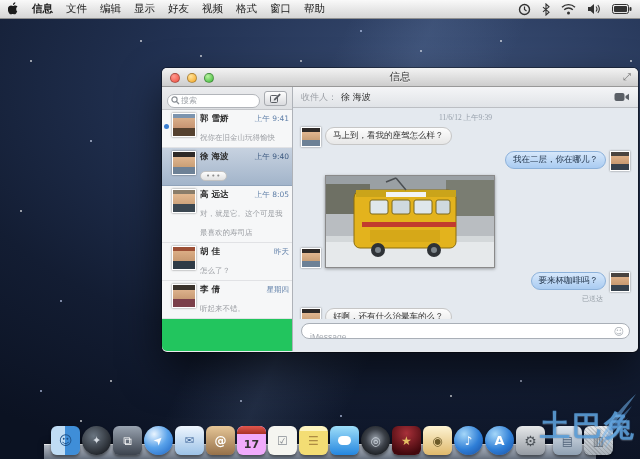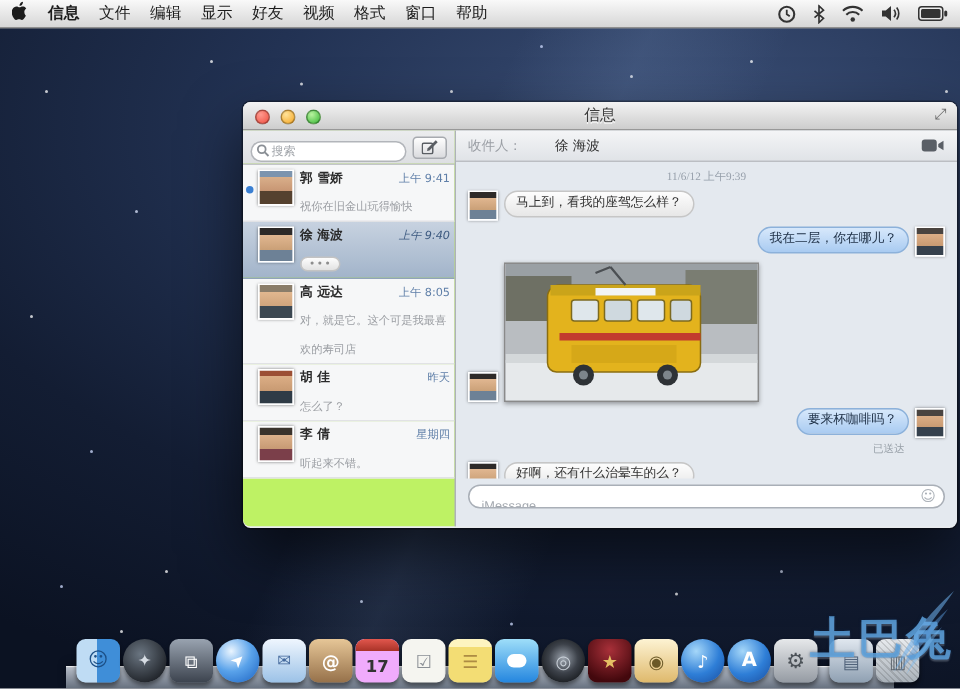--- a/index.html
+++ b/index.html
@@ -34,21 +34,21 @@
   .lights { position:absolute; left:8px; top:4.5px; display:flex; gap:7px; }
   .light { width:10px; height:10px; border-radius:50%; border:1px solid rgba(0,0,0,.3); }
   .light.red { background:radial-gradient(circle at 35% 30%, #ff9a8f, #ee4f41); }
   .light.yellow { background:radial-gradient(circle at 35% 30%, #ffe39a, #f5a623); }
   .light.green { background:radial-gradient(circle at 35% 30%, #b9f3a0, #38b635); }
   .fullscreen-btn { position:absolute; right:7px; top:3px; font-size:10px; color:#6d6d6d; }
 
   .window-body { display:flex; height:264px; border-radius:0 0 5px 5px; overflow:hidden; }
 
   
-  .sidebar { width:142px; border-right:1px solid #aeb2b8; background:#bef264; display:flex; flex-direction:column; }
+  .sidebar { width:131px; border-right:1px solid #aeb2b8; background:#22c55e; display:flex; flex-direction:column; }
   .search-row { height:23px; flex:none; display:flex; align-items:center; gap:4px; padding:0 5px;
      background:linear-gradient(#ebecee,#dddfe2); border-bottom:1px solid #c3c5c9; }
   .search-field { position:relative; flex:1; }
   .search-field input { width:100%; height:14px; border:1px solid #b2b5ba; border-radius:8px;
      padding:0 4px 0 13px; font-size:8px; color:#555; background:#fff; outline:none; }
   .search-field input::placeholder { color:#a2a6ab; }
   .search-glyph { position:absolute; left:4px; top:2px; }
   .compose-btn { width:23px; height:15px; border:1px solid #a7aaaf; border-radius:3px;
      background:linear-gradient(#fefefe,#dadbde); display:flex; align-items:center; justify-content:center; }
   .conv-list { flex:1; overflow:hidden; }
@@ -59,29 +59,29 @@
   .av1 { background:linear-gradient(#7c94ae 18%, #d9af8a 18%, #c79573 62%, #55412f 62%); }
   .av2 { background:linear-gradient(#2e2a28 22%, #e0b690 22%, #caa077 66%, #6d8196 66%); }
   .av3 { background:linear-gradient(#8a7d6a 20%, #e2b890 20%, #cfa47c 64%, #3c4852 64%); }
   .av4 { background:linear-gradient(#20201f 26%, #e5c09c 26%, #d0a883 68%, #844a43 68%); }
   .av5 { background:linear-gradient(#9c4f35 16%, #dcae86 16%, #c89a72 62%, #2f3b46 62%); }
   .av6 { background:linear-gradient(#3a332c 22%, #ddb28c 22%, #c79a74 64%, #7b3f4a 64%); }
   .conv-main { flex:1; min-width:0; }
   .conv-top { display:flex; justify-content:space-between; align-items:baseline; }
   .conv-name { font-size:8.5px; font-weight:bold; color:#2a2a2a; white-space:nowrap; }
   .conv-time { font-size:7.5px; color:#5f7fa8; white-space:nowrap; }
-  .conv.selected .conv-time { color:#3d5a80;font-style:italic; }
+  .conv.selected .conv-time { color:#3d5a80; }
   .conv-preview { font-size:7.5px; color:#9b9ea3; line-height:1.3; overflow:hidden; max-height:20px; }
   .conv-preview.one-line { max-height:10px; white-space:nowrap; text-overflow:ellipsis; }
   .typing-pill { display:inline-block; margin-top:1px; padding:0 5px; border-radius:7px; font-size:7px; letter-spacing:1px;
      color:#8d8d8d; background:linear-gradient(#fdfdfd,#e2e2e2); border:1px solid #c3c3c3; }
 
   
   .chat { flex:1; display:flex; flex-direction:column; background:#e4e9ef; min-width:0; }
-  .recipient-bar { height:21px; flex:none; display:flex; align-items:center; gap:22px; padding:0 8px;
+  .recipient-bar { height:21px; flex:none; display:flex; align-items:center; gap:4px; padding:0 8px;
      background:linear-gradient(#f4f5f7,#e0e3e7); border-bottom:1px solid #bbbec3; font-size:9px; }
   .to-label { color:#9b9fa5; }
   .to-name { color:#2e2e2e; }
   .video-btn { margin-left:auto; display:flex; align-items:center; }
   .messages { flex:1; padding:5px 8px 0; display:flex; flex-direction:column; gap:4px; overflow:hidden; }
   .date-line { text-align:center; font-size:7.5px; color:#97a0ab;font-family:Liberation Serif, serif; }
   .msg-row { display:flex; align-items:flex-start; gap:4px; }
   .msg-row.right { justify-content:flex-end; }
   .msg-row.bottom { align-items:flex-end; }
   .chat-avatar { width:20px; height:20px; flex:none; border:1px solid #fff; box-shadow:0 0 2px rgba(0,0,0,.45); }

